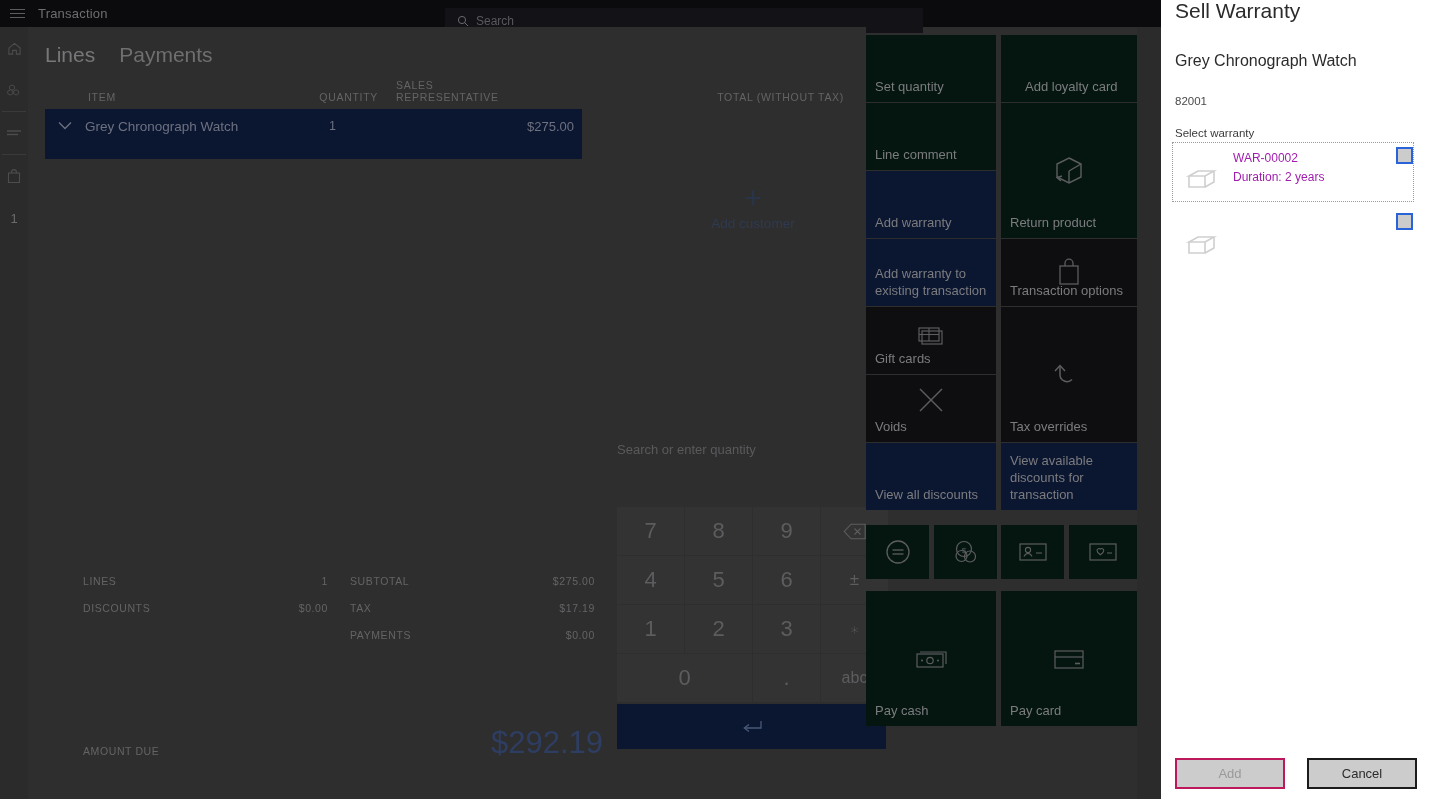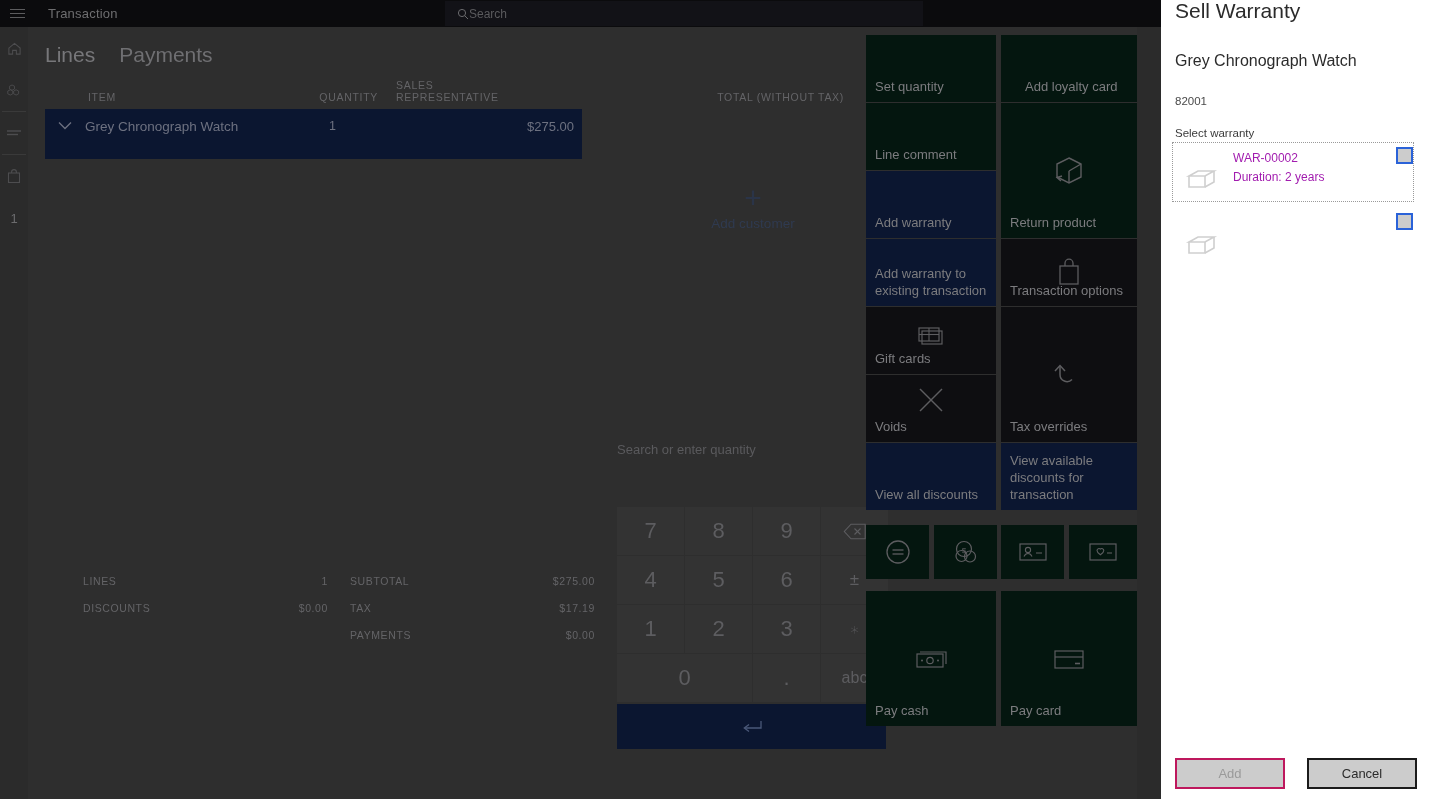--- a/index.html
+++ b/index.html
@@ -15,24 +15,24 @@
   
   .pos { position: absolute; inset: 0; background: #2e2e2e; }
 
   .topbar {
     position: absolute; left: 0; top: 0; width: 1431px; height: 27px;
     background: #0b0b0d; display: flex; align-items: center;
   }
   .hamburger { width: 28px; margin-left: 3px; display: flex; flex-direction: column;
     justify-content: center; gap: 3px; align-items: center; }
   .hamburger i { display:block; width: 15px; height: 1px; background: #5c5c5e; }
-  .app-title { color: #6e6e70; font-size: 13px; margin-left: 17px; letter-spacing: .2px; }
+  .app-title { color: #6e6e70; font-size: 13px; margin-left: 7px; letter-spacing: .2px; }
   .searchbox {
-    position: absolute; left: 445px; top: 1px; width: 478px; height: 25px;
-    background: #121217; display: flex; align-items: center; padding-left: 12px;
+    position: absolute; left: 445px; top: 8px; width: 478px; height: 25px;
+    background: #121217; display: flex; align-items: center; gap: 7px; padding-left: 12px;
   }
   .searchbox .mag { width: 12px; height: 12px; flex: 0 0 auto; }
   .searchbox .mag svg { display:block; }
   .search-ph { color: #5a5a5d; font-size: 12px; }
 
   
   .rail {
     position: absolute; left: 0; top: 27px; width: 28px; height: 772px;
     background: #2b2b2b;
   }
@@ -266,20 +266,24 @@
             <div class="tot-row">
               <span>TAX</span>
               <span class="v">$17.19</span>
             </div>
             <div class="tot-row">
               <span>PAYMENTS</span>
               <span class="v">$0.00</span>
             </div>
           </div>
         </div>
+        <div class="amount-due">
+          <span class="lbl">AMOUNT DUE</span>
+          <span class="val">$292.19</span>
+        </div>
       </div>
 
       <div class="keypad-area">
         <div class="keypad-ph">Search or enter quantity</div>
         <div class="keypad">
           <div class="key">7</div>
           <div class="key">8</div>
           <div class="key">9</div>
           <div class="key">
             <svg width="24" height="17" viewBox="0 0 24 17">

